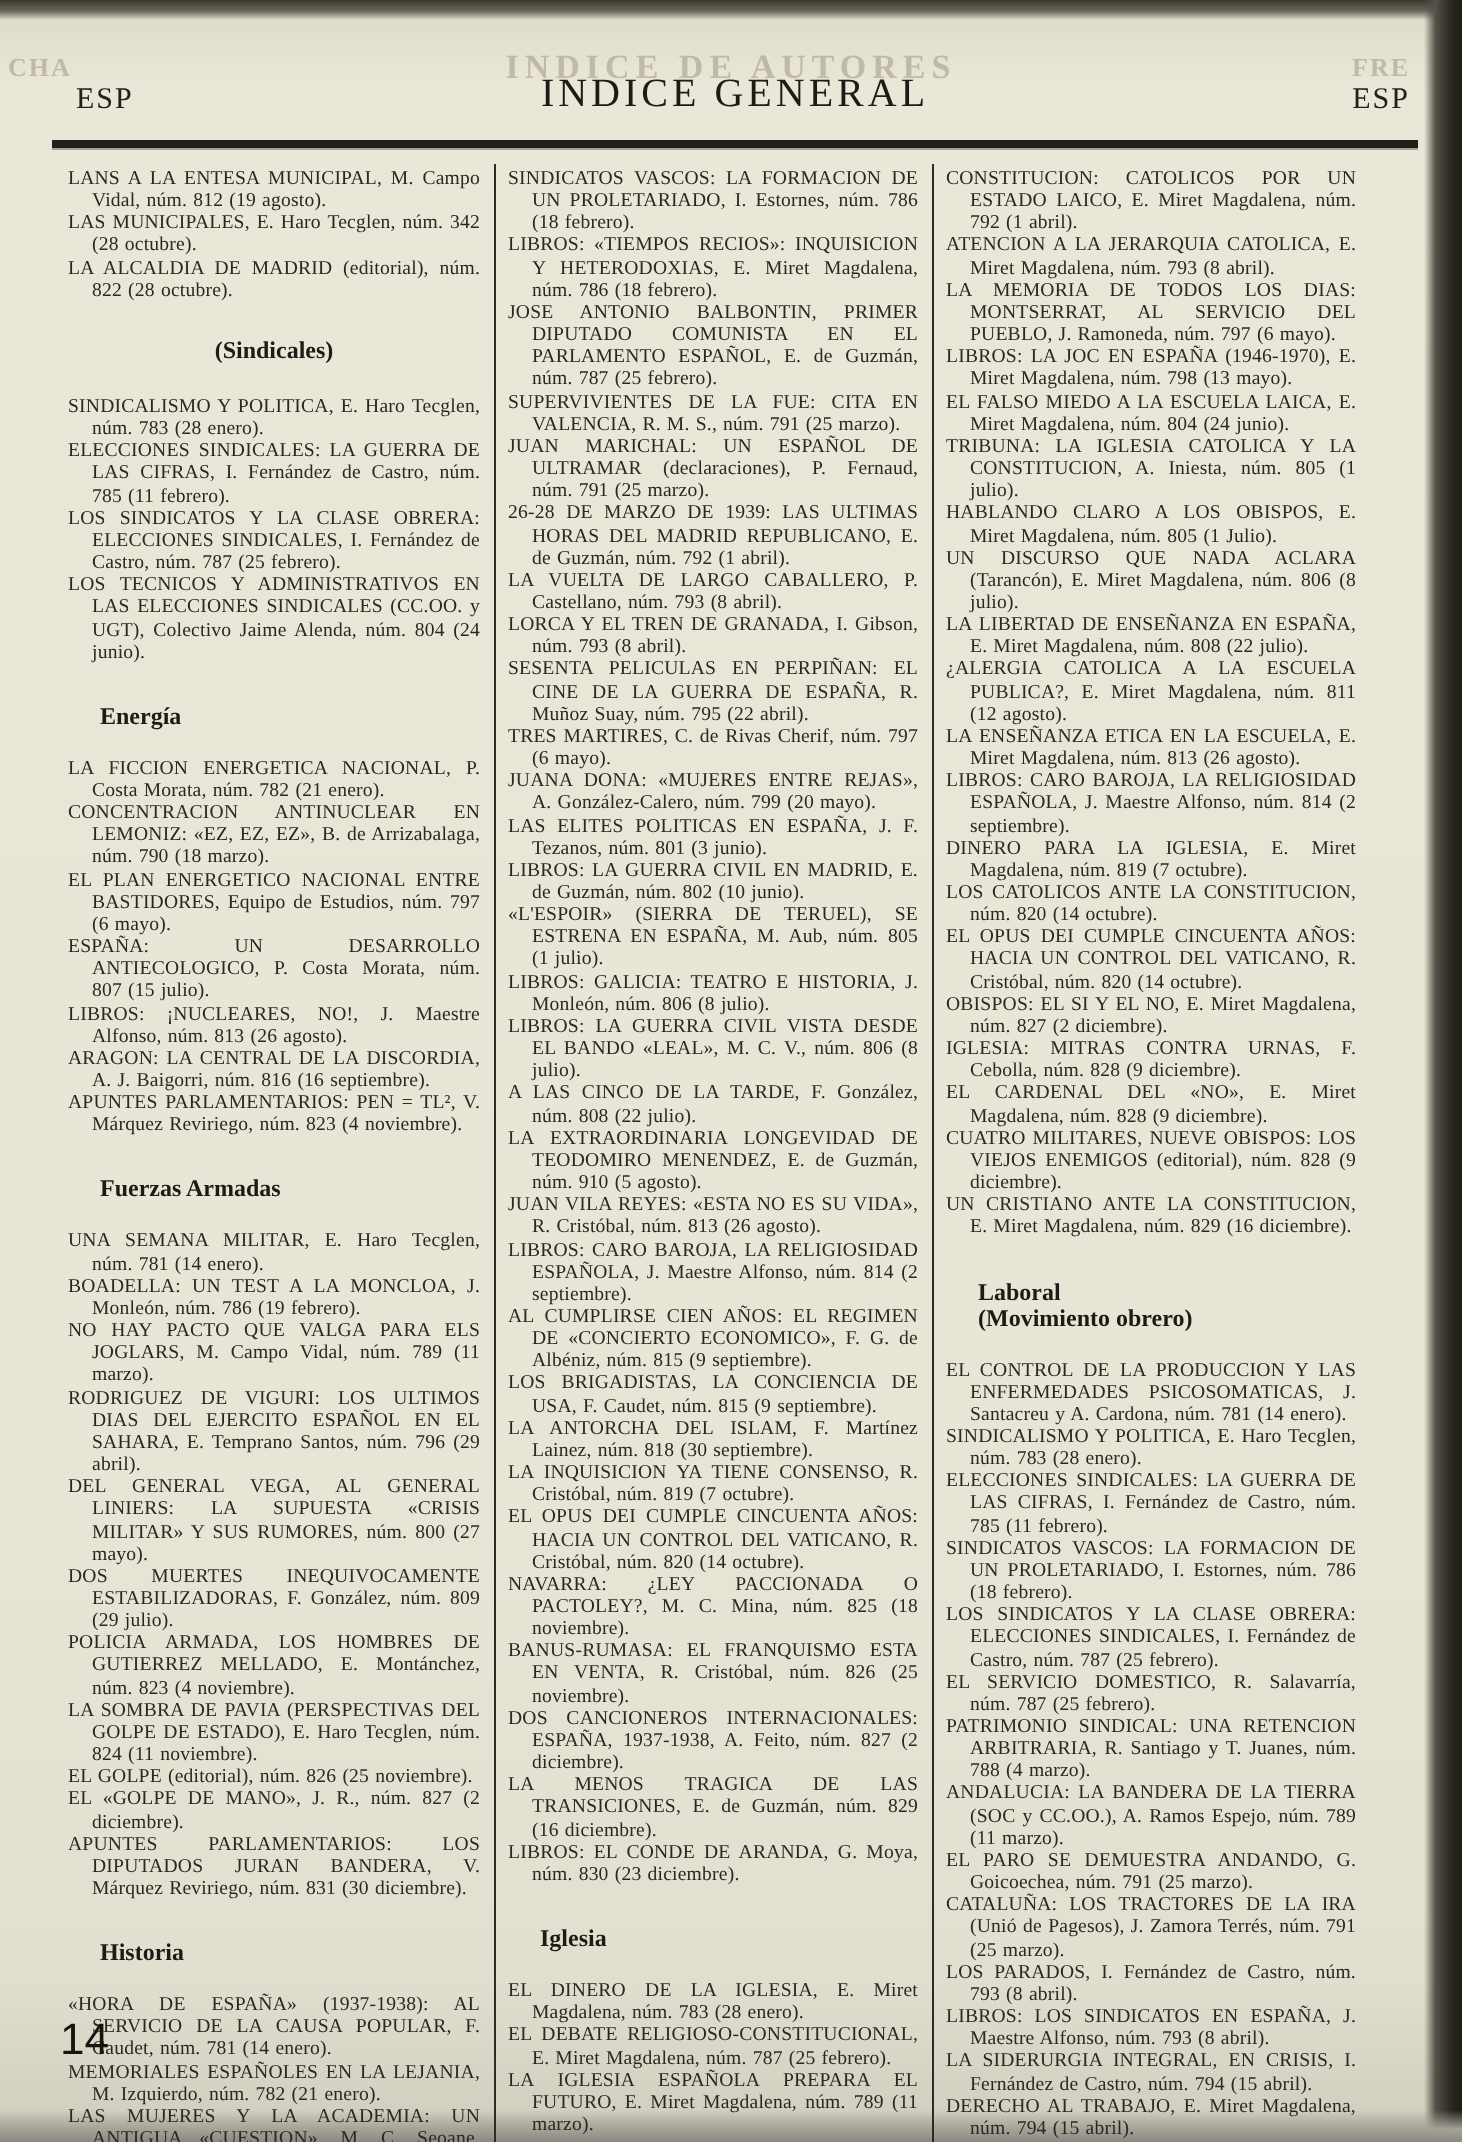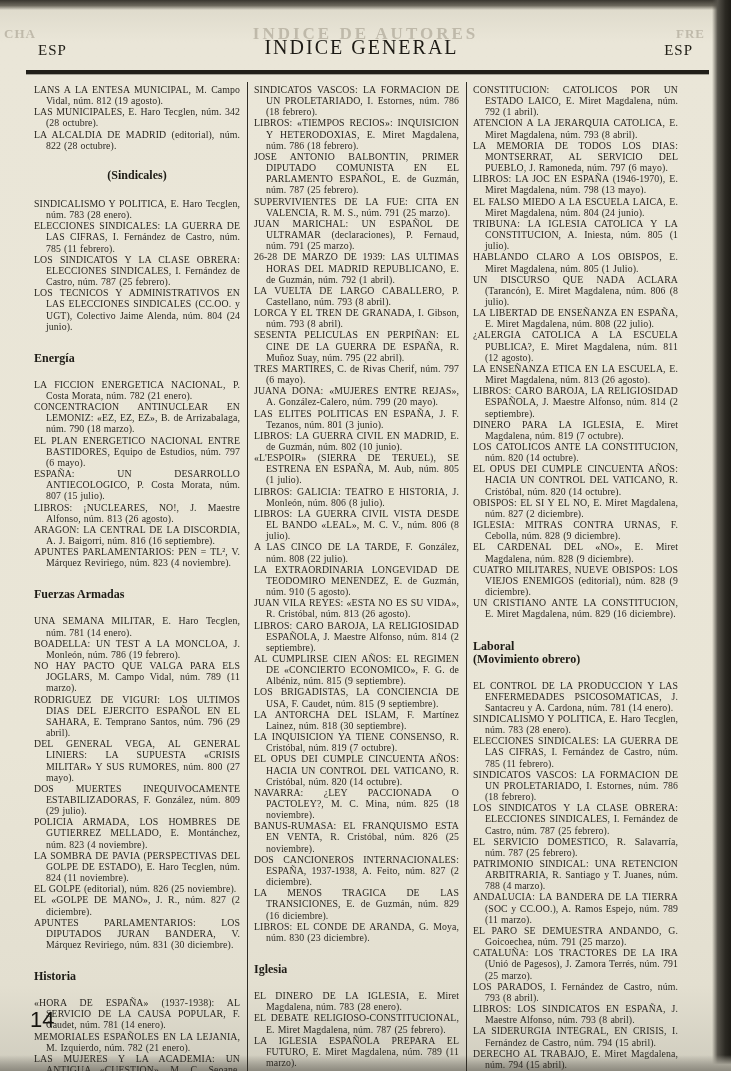--- a/index.html
+++ b/index.html
@@ -18,38 +18,38 @@
   .edge-right{position:absolute;top:0;right:0;width:19px;height:100%;
     background:linear-gradient(90deg,rgba(40,38,32,0) 0%,#55524a 30%,#2b2923 70%,#1d1b16 100%);}
   .edge-bottom{position:absolute;bottom:0;left:0;width:100%;height:16px;
     background:linear-gradient(180deg,rgba(150,146,134,0) 0%,#a5a296 60%,#8c897e 100%);}
   .ghost{position:absolute;color:rgba(115,106,88,0.34);font-weight:bold;letter-spacing:1px;}
   .ghost-center{top:24px;left:0;width:100%;text-align:center;font-size:17px;letter-spacing:3px;}
   .ghost-left{top:26px;left:4px;font-size:13px;}
   .ghost-right{top:26px;right:26px;font-size:13px;}
 
   
-  .header{position:absolute;top:36px;left:28px;right:36px;height:30px;}
+  .header{position:absolute;top:36px;left:28px;right:24px;height:30px;}
   .header .esp{position:absolute;top:6px;font-size:15px;letter-spacing:1px;color:#232119;}
   .header .esp.left{left:10px;}
   .header .esp.right{right:2px;}
   .header .title{position:absolute;top:0;left:0;width:100%;text-align:center;
     font-size:20px;font-weight:normal;letter-spacing:2px;color:#1d1b15;}
   .rule{position:absolute;top:70px;left:26px;right:22px;height:4px;background:#211f19;
     box-shadow:0 1px 0 rgba(33,31,25,.35);}
 
   
   .columns{position:absolute;top:82px;left:28px;right:24px;display:flex;align-items:stretch;}
   .column{width:219px;box-sizing:border-box;padding:2px 7px 0 6px;}
   .column + .column{border-left:1.5px solid #2e2b24;}
   .entry{margin:0;padding-left:12px;text-indent:-12px;
     font-size:9.8px;line-height:11.15px;text-align:justify;
     letter-spacing:.1px;word-spacing:.5px;color:#2b2822;}
   .heading{font-weight:bold;color:#1d1b15;font-size:12px;line-height:13px;
-    margin:20px 0 14px 0;white-space:pre-line;}
+    margin:20px 0 14px 16px;white-space:pre-line;}
   .heading.center{text-align:center;margin:18px 0 16px 0;}
   .heading.left{text-align:left;}
 
   .page-number{position:absolute;left:30px;bottom:38px;
     font-family:"Liberation Sans","DejaVu Sans",sans-serif;
     font-weight:normal;font-size:22px;color:#16140f;}
 </style>
 </head>
 <body>
 

